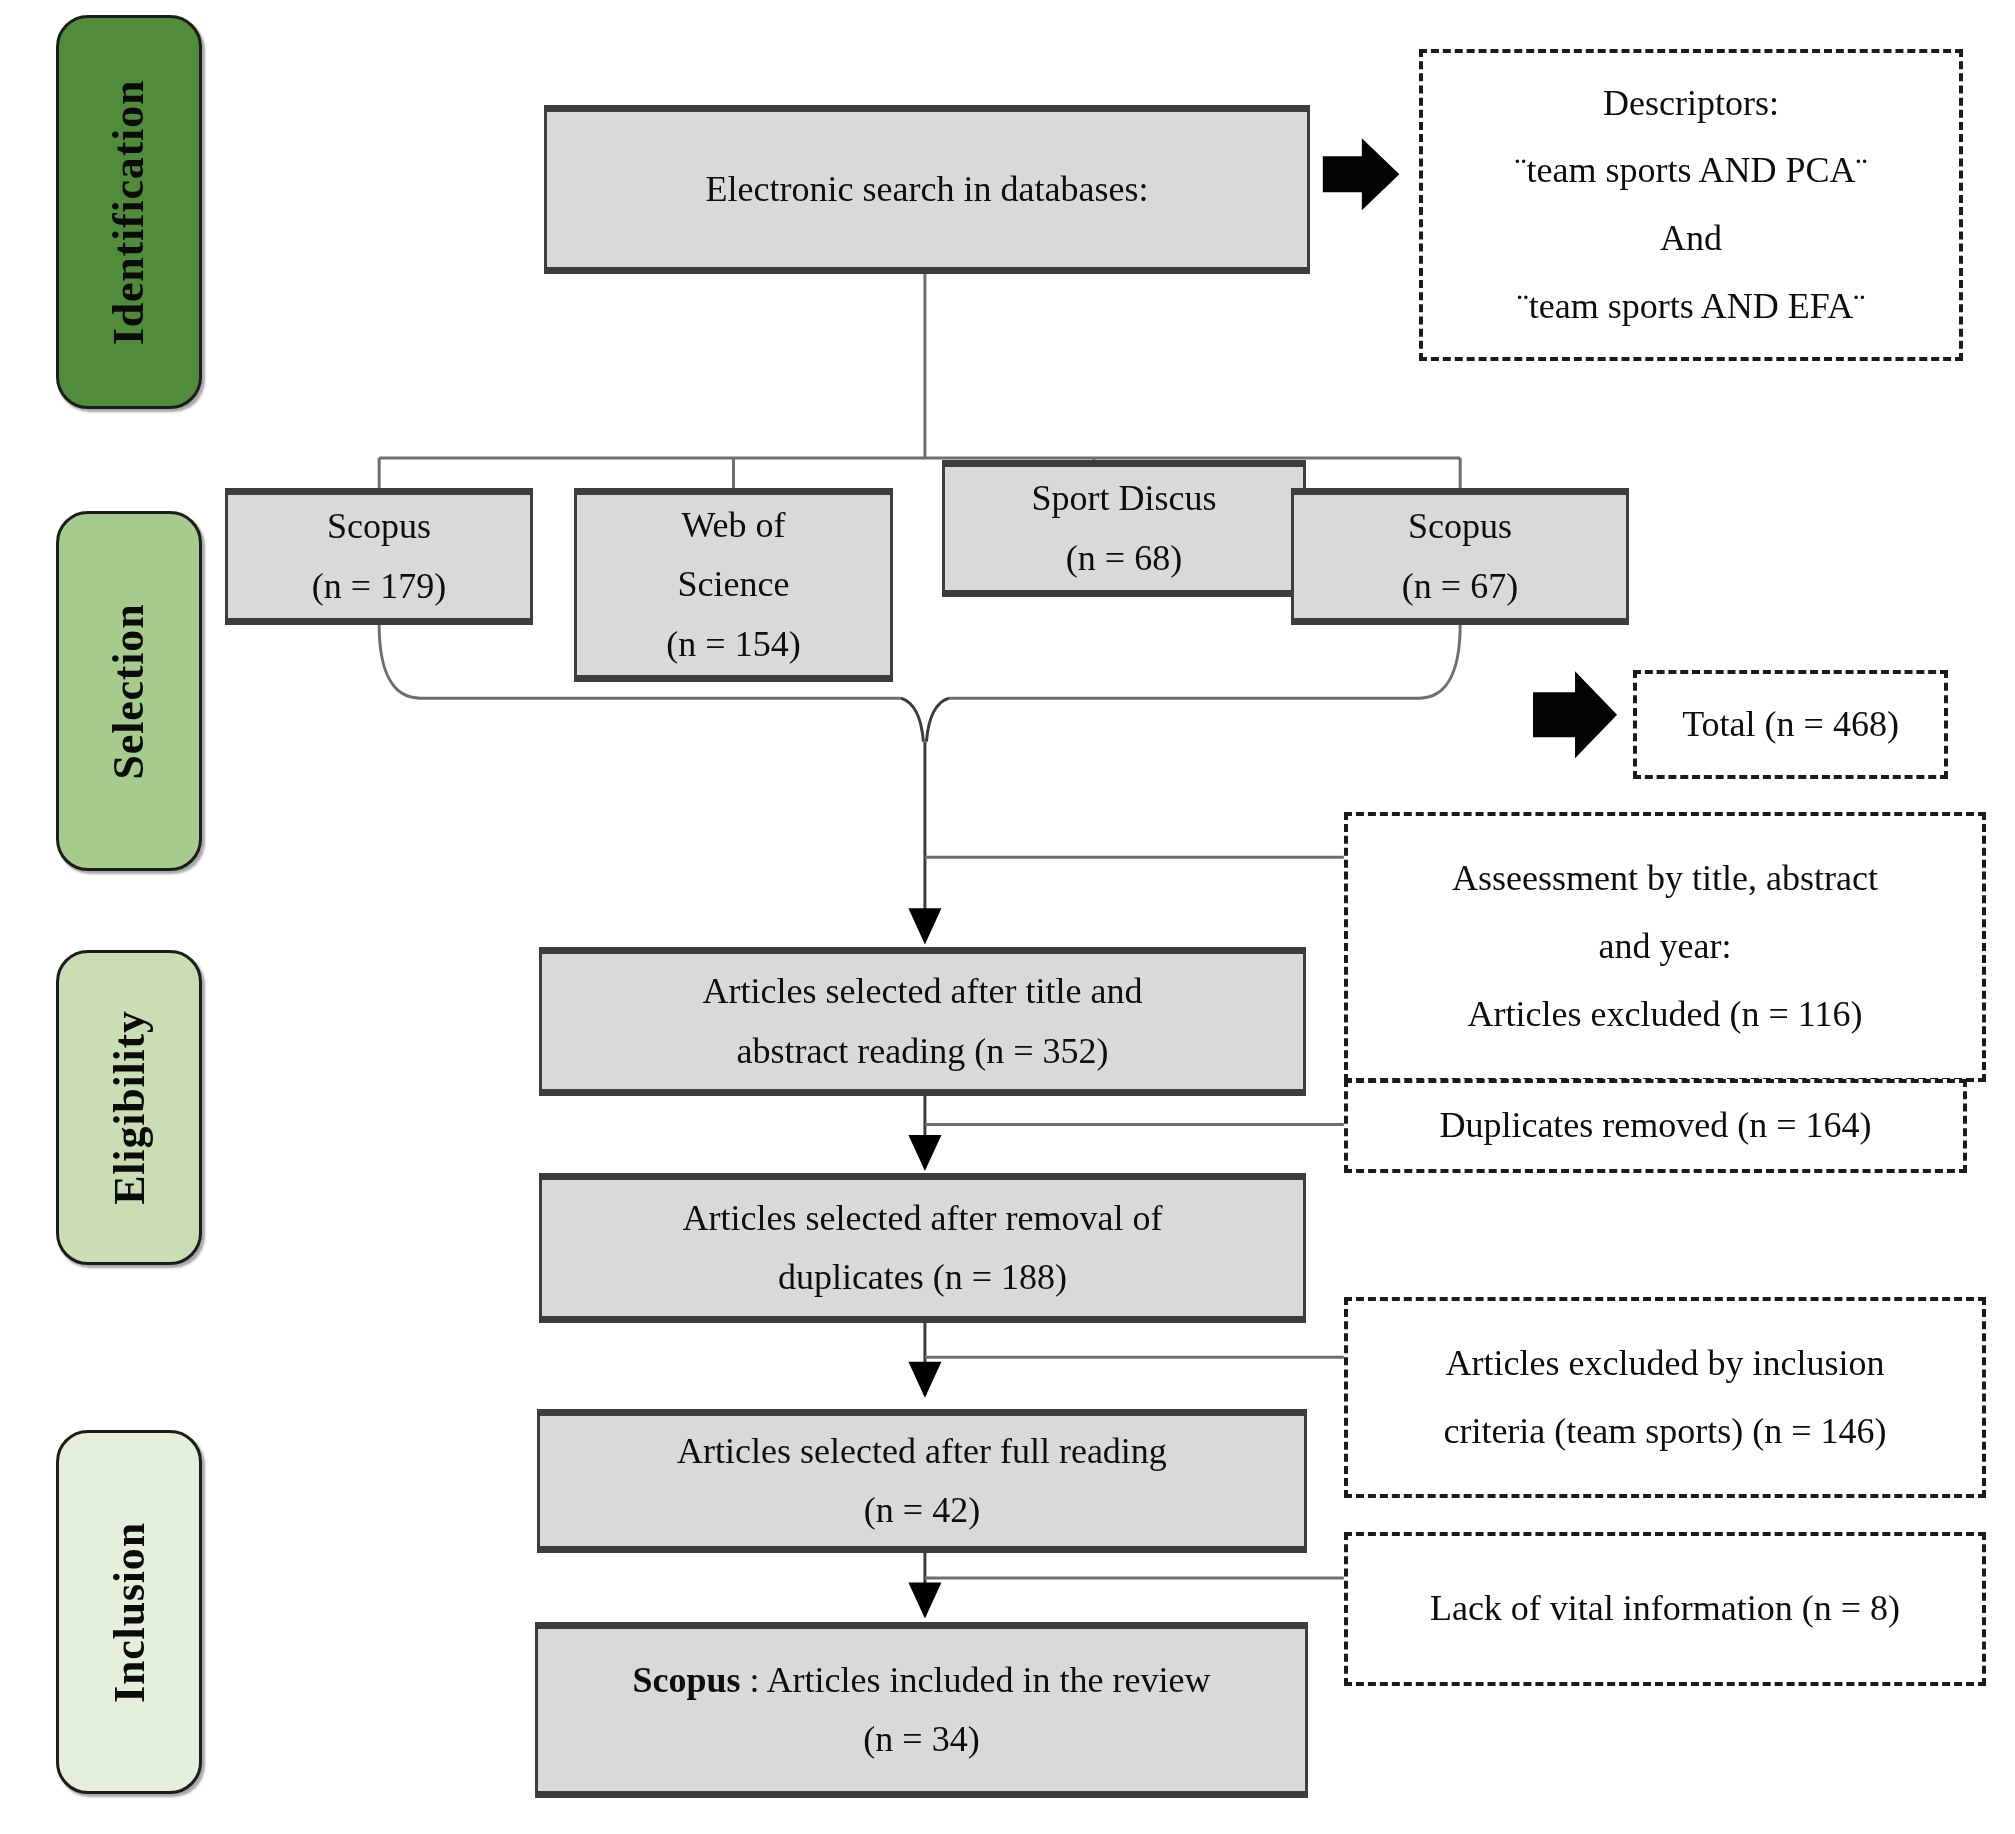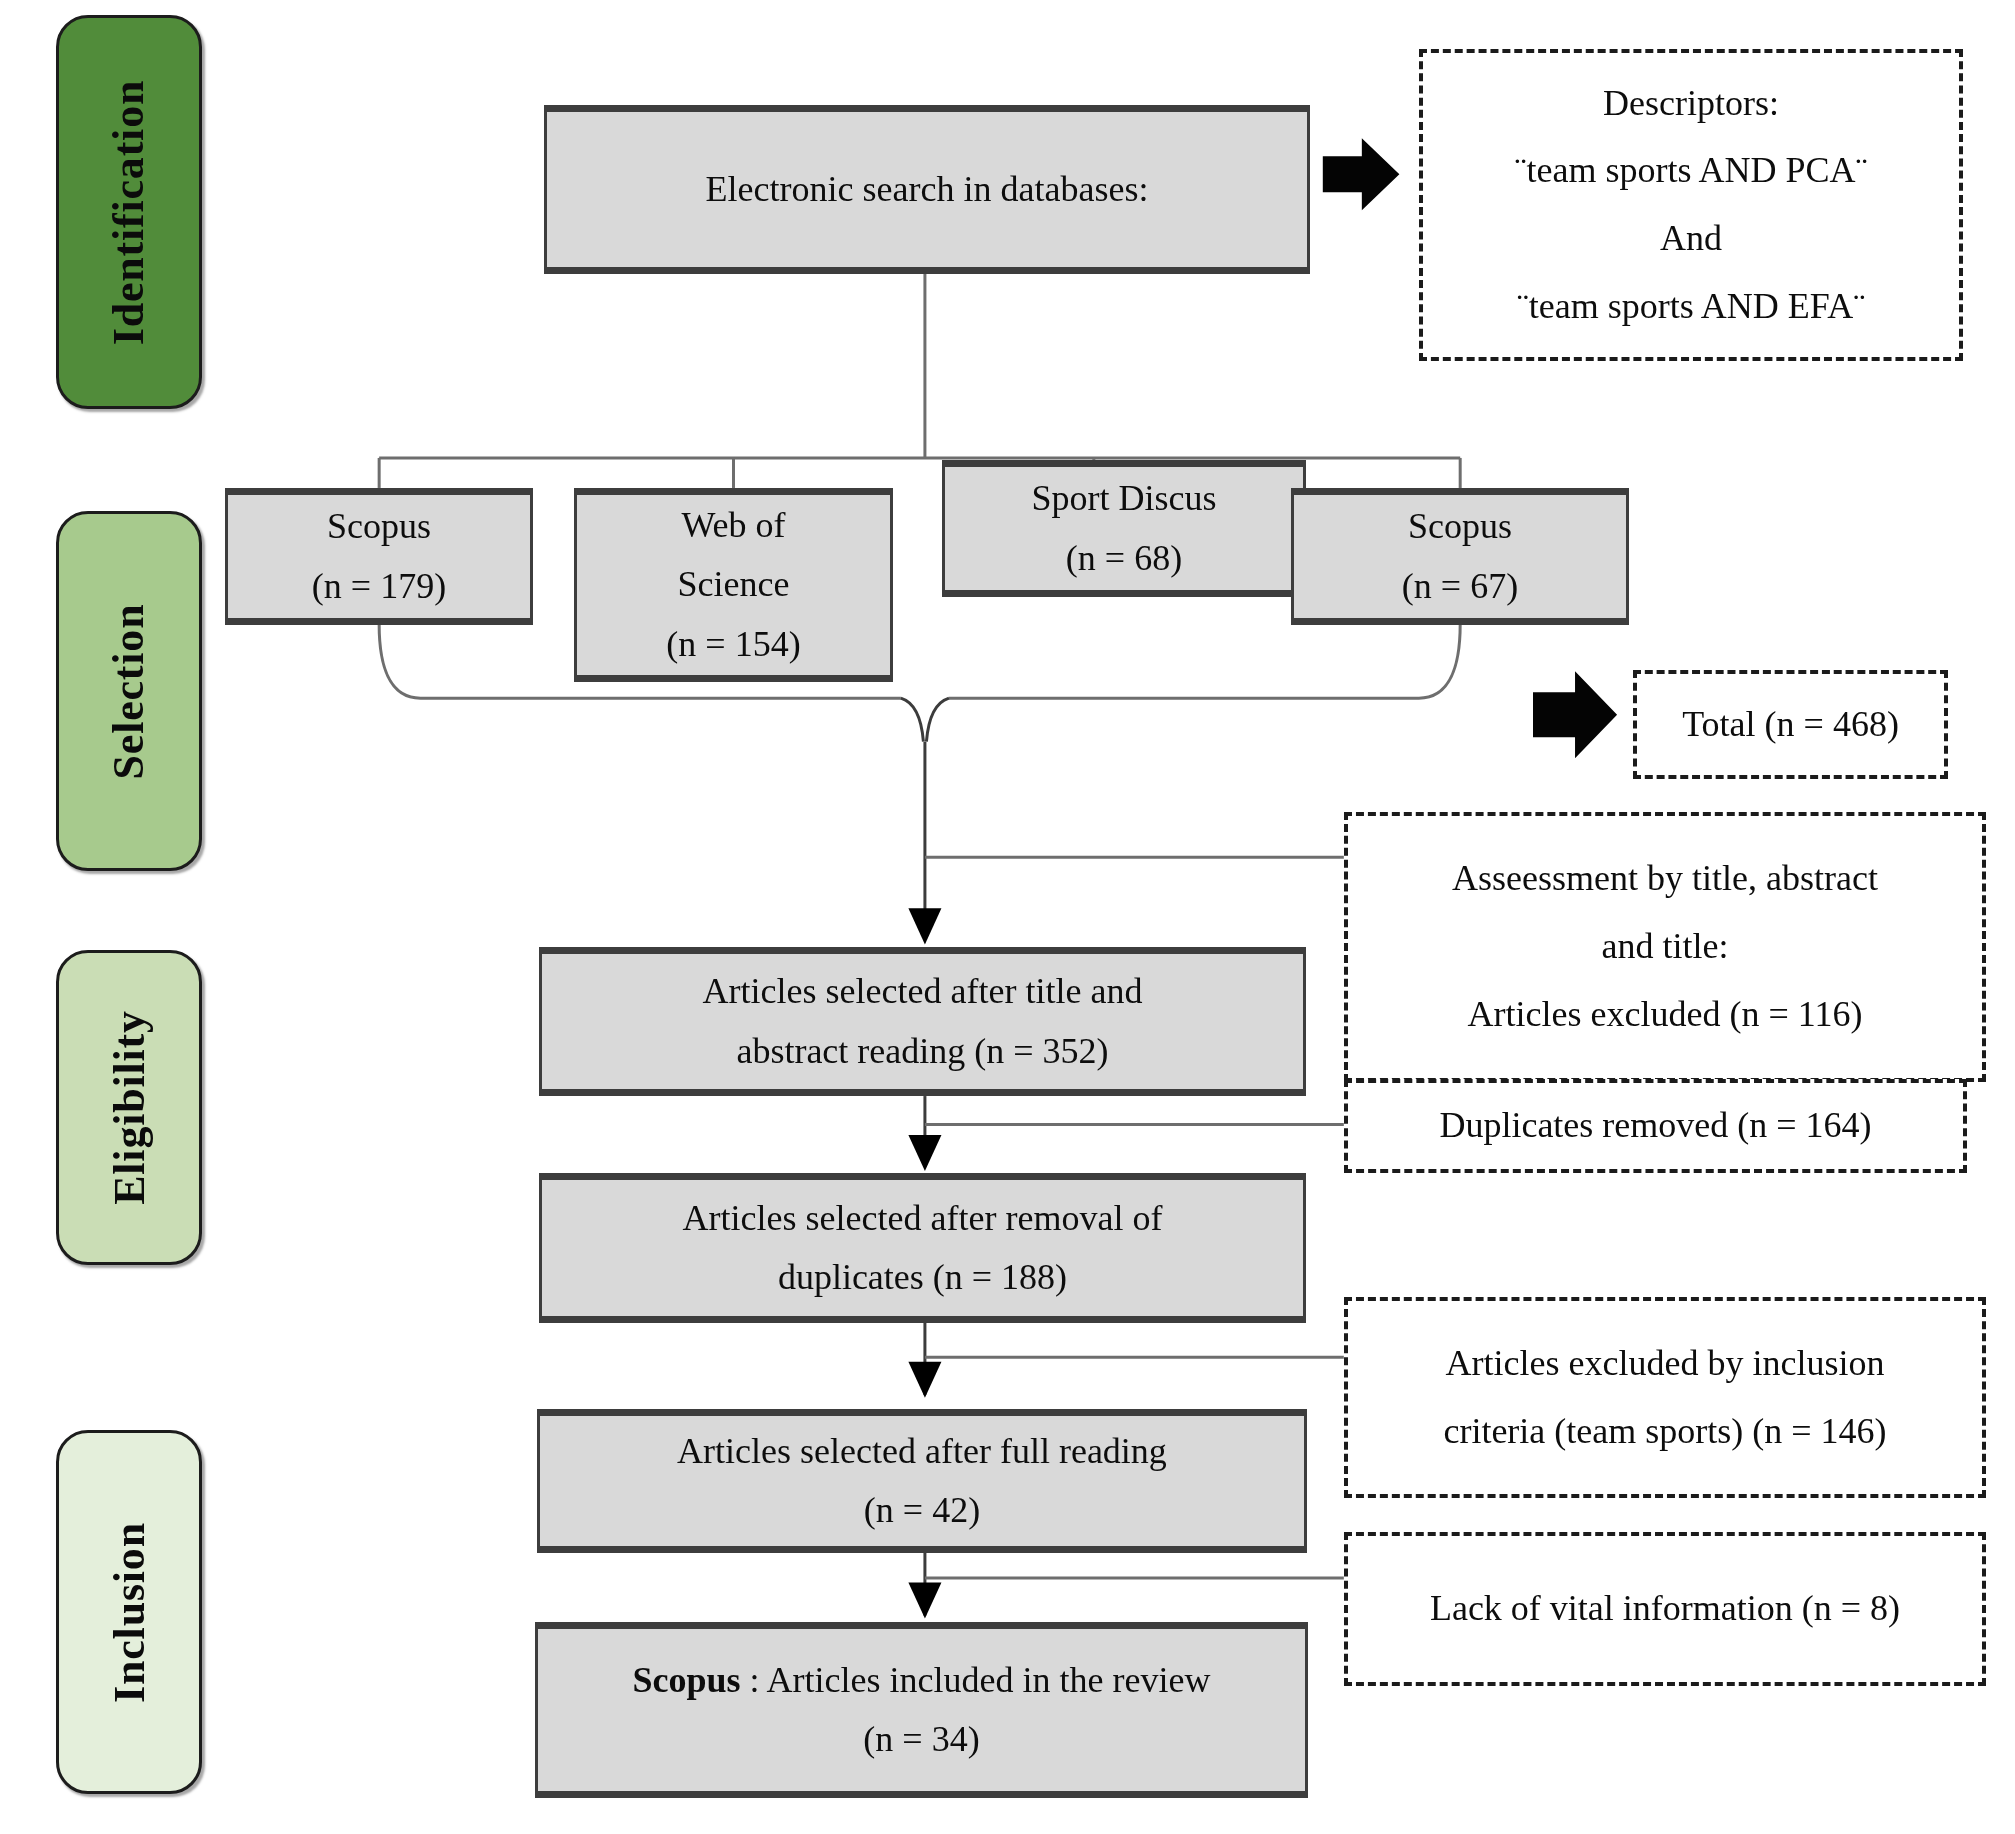--- a/index.html
+++ b/index.html
@@ -153,21 +153,21 @@
     <div class="line">(n = 67)</div>
 
   </div>
 
   <div class="abs dbox" style="left:1633px; top:670px; width:315px; height:109px;">
     <div class="line">Total (n = 468)</div>
   </div>
 
   <div class="abs dbox" style="left:1344px; top:812px; width:642px; height:270px;">
     <div class="line">Asseessment  by title, abstract</div>
-    <div class="line">and title:</div>
+    <div class="line">and year:</div>
     <div class="line">Articles excluded  (n = 116)</div>
   </div>
 
   <div class="abs gbox" style="left:539px; top:947px; width:767px; height:149px;">
     <div class="line">Articles selected after title and</div>
     <div class="line">abstract reading  (n = 352)</div>
   </div>
 
   <div class="abs dbox" style="left:1344px; top:1079px; width:623px; height:94px;">
     <div class="line">Duplicates removed  (n = 164)</div>

